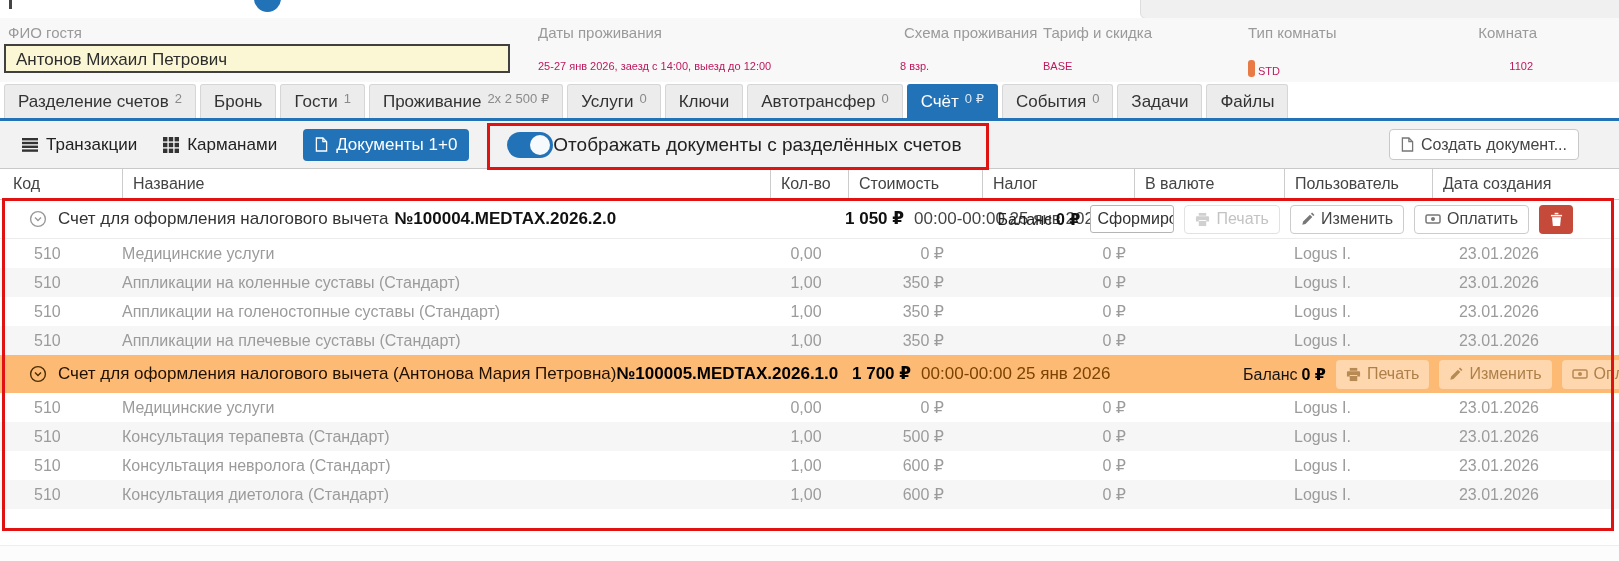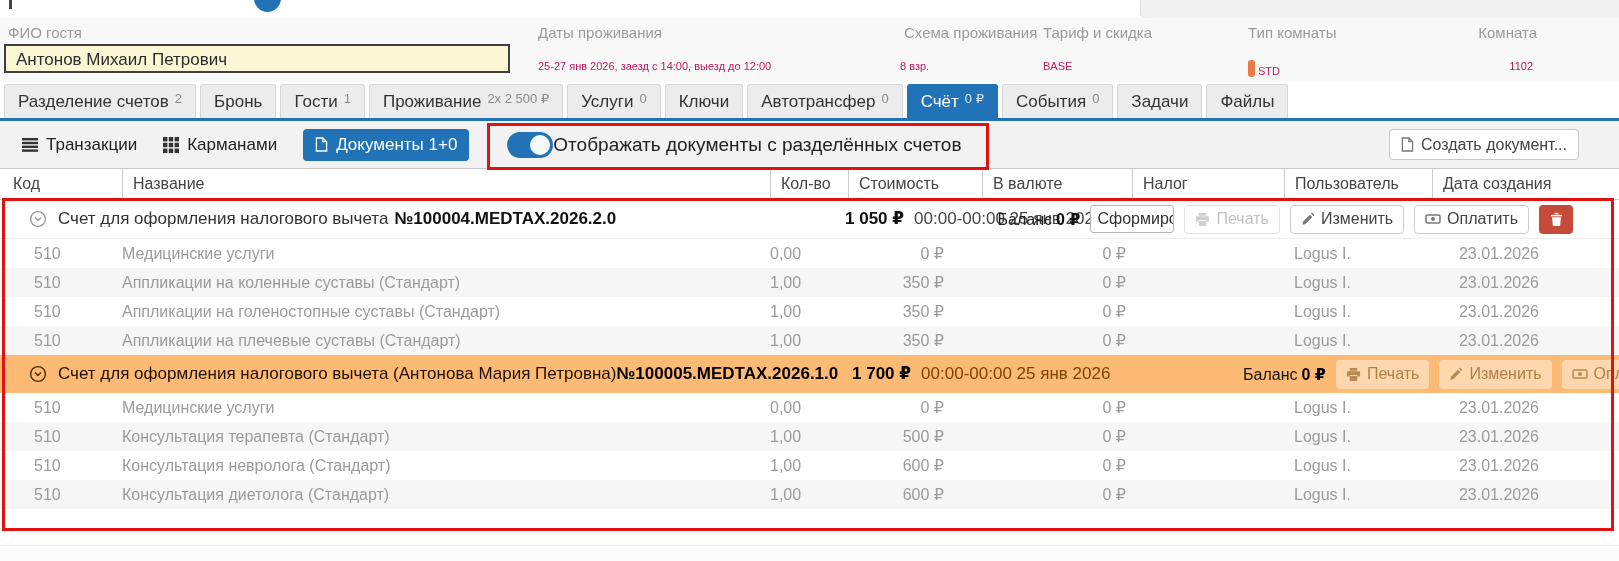--- a/index.html
+++ b/index.html
@@ -79,21 +79,21 @@
   .gh.orange .bal b{color:#000;}
   .gh.orange .cluster{left:1243px;}
   .gh.orange .act{background:rgba(255,255,255,.42);border:none;color:rgba(125,75,10,.62);}
   .gh.orange .act svg{color:rgba(125,75,10,.55);}
 
   .trow{display:flex;height:29px;line-height:29px;font-size:16px;color:#9b9b9b;background:#fff;}
   .rows .trow:nth-child(even){background:#f6f6f6;}
   .c{box-sizing:border-box;white-space:nowrap;overflow:hidden;}
   .c.code{width:122px;padding-left:34px;}
   .c.name{width:648px;}
-  .c.qty{width:78px;text-align:left;padding-right:6px;}
+  .c.qty{width:78px;text-align:center;padding-right:6px;}
   .c.cost{width:134px;text-align:right;padding-right:38px;}
   .c.tax{width:152px;text-align:right;padding-right:8px;}
   .c.cur{width:150px;}
   .c.user{width:148px;padding-left:10px;}
   .c.date{width:187px;text-align:right;padding-right:80px;}
 
   
   .anno{position:absolute;border:3px solid #e01212;box-sizing:border-box;pointer-events:none;z-index:50;}
   .anno-toggle{left:487px;top:123px;width:502px;height:47px;}
   .anno-table{left:2px;top:198px;width:1612px;height:333px;}
@@ -230,22 +230,22 @@
         </span>
       <span>Создать документ...</span>
     </div>
   </div>
 
   <div class="thead">
     <div class="th w-code">Код</div>
     <div class="th w-name">Название</div>
     <div class="th w-qty">Кол-во</div>
     <div class="th w-cost">Стоимость</div>
+    <div class="th w-tax">Налог</div>
     <div class="th w-cur">В валюте</div>
-    <div class="th w-tax">Налог</div>
     <div class="th w-user">Пользователь</div>
     <div class="th w-date">Дата создания</div>
   </div>
 
   <div class="tbody">
 
     <div class="gh">
       <span class="exp">
           <svg width="18" height="18" viewBox="0 0 18 18" fill="none" stroke="currentColor" stroke-width="1.4">
             <circle cx="9" cy="9" r="7.4"></circle>

